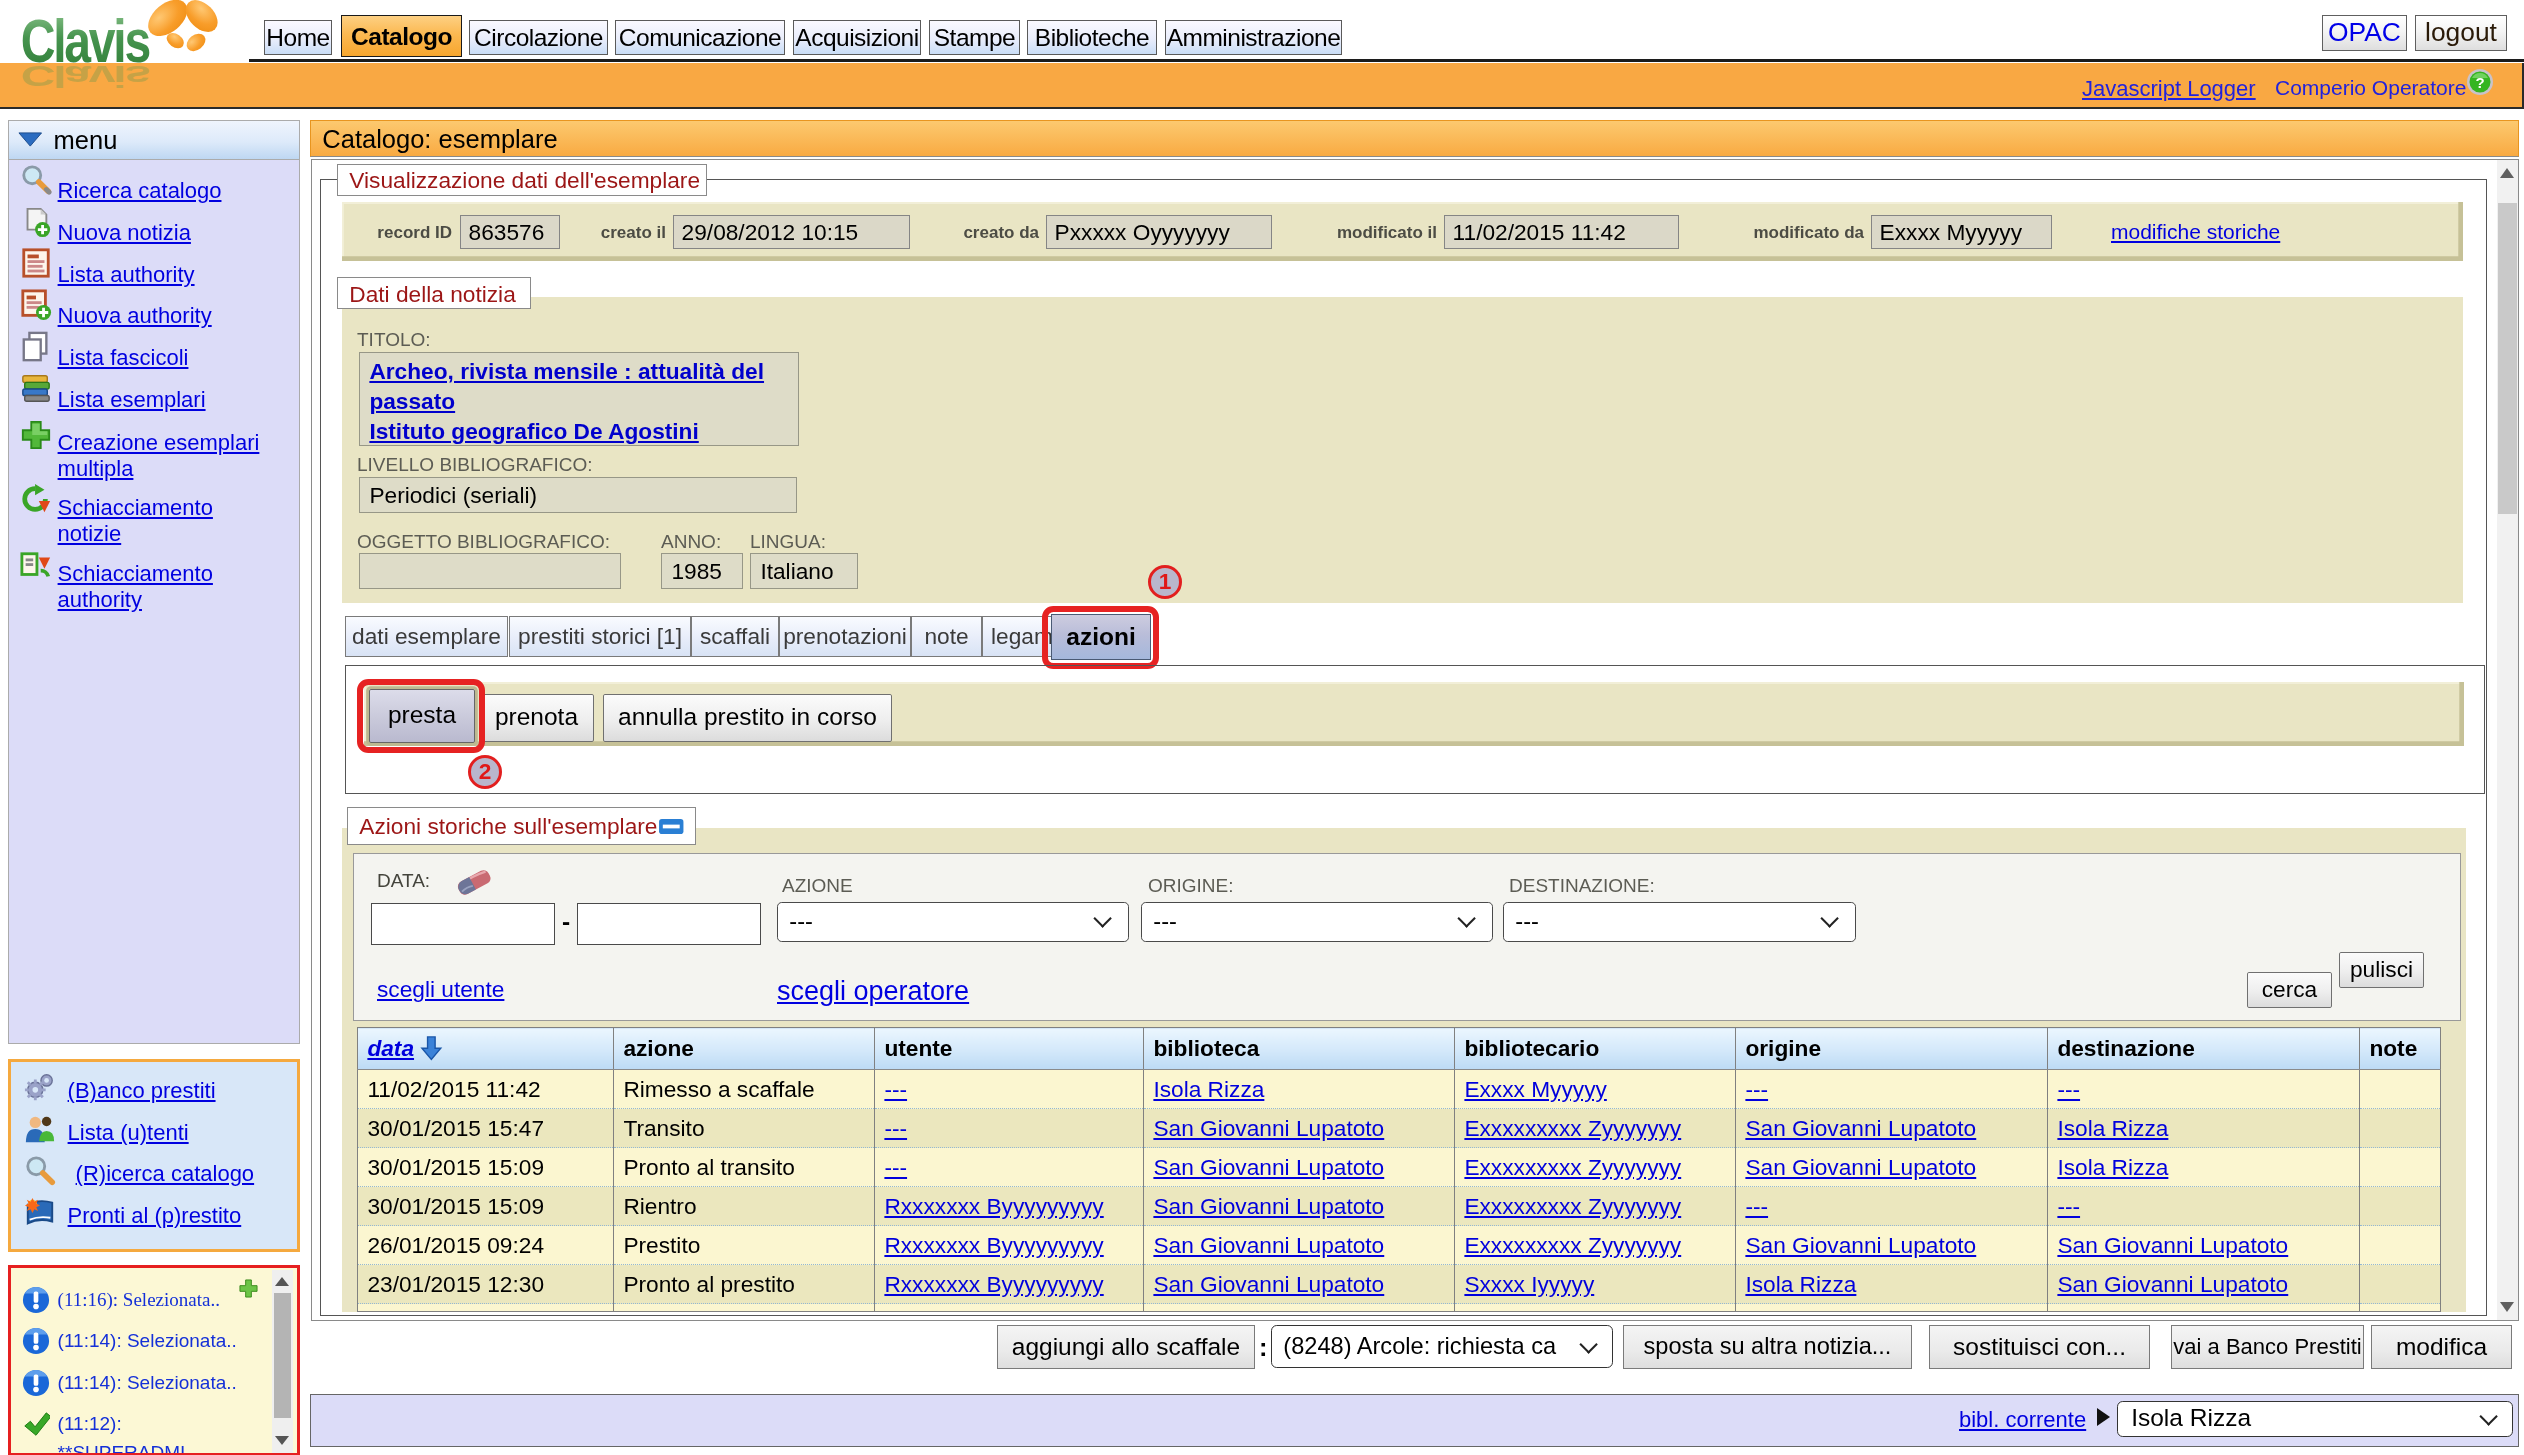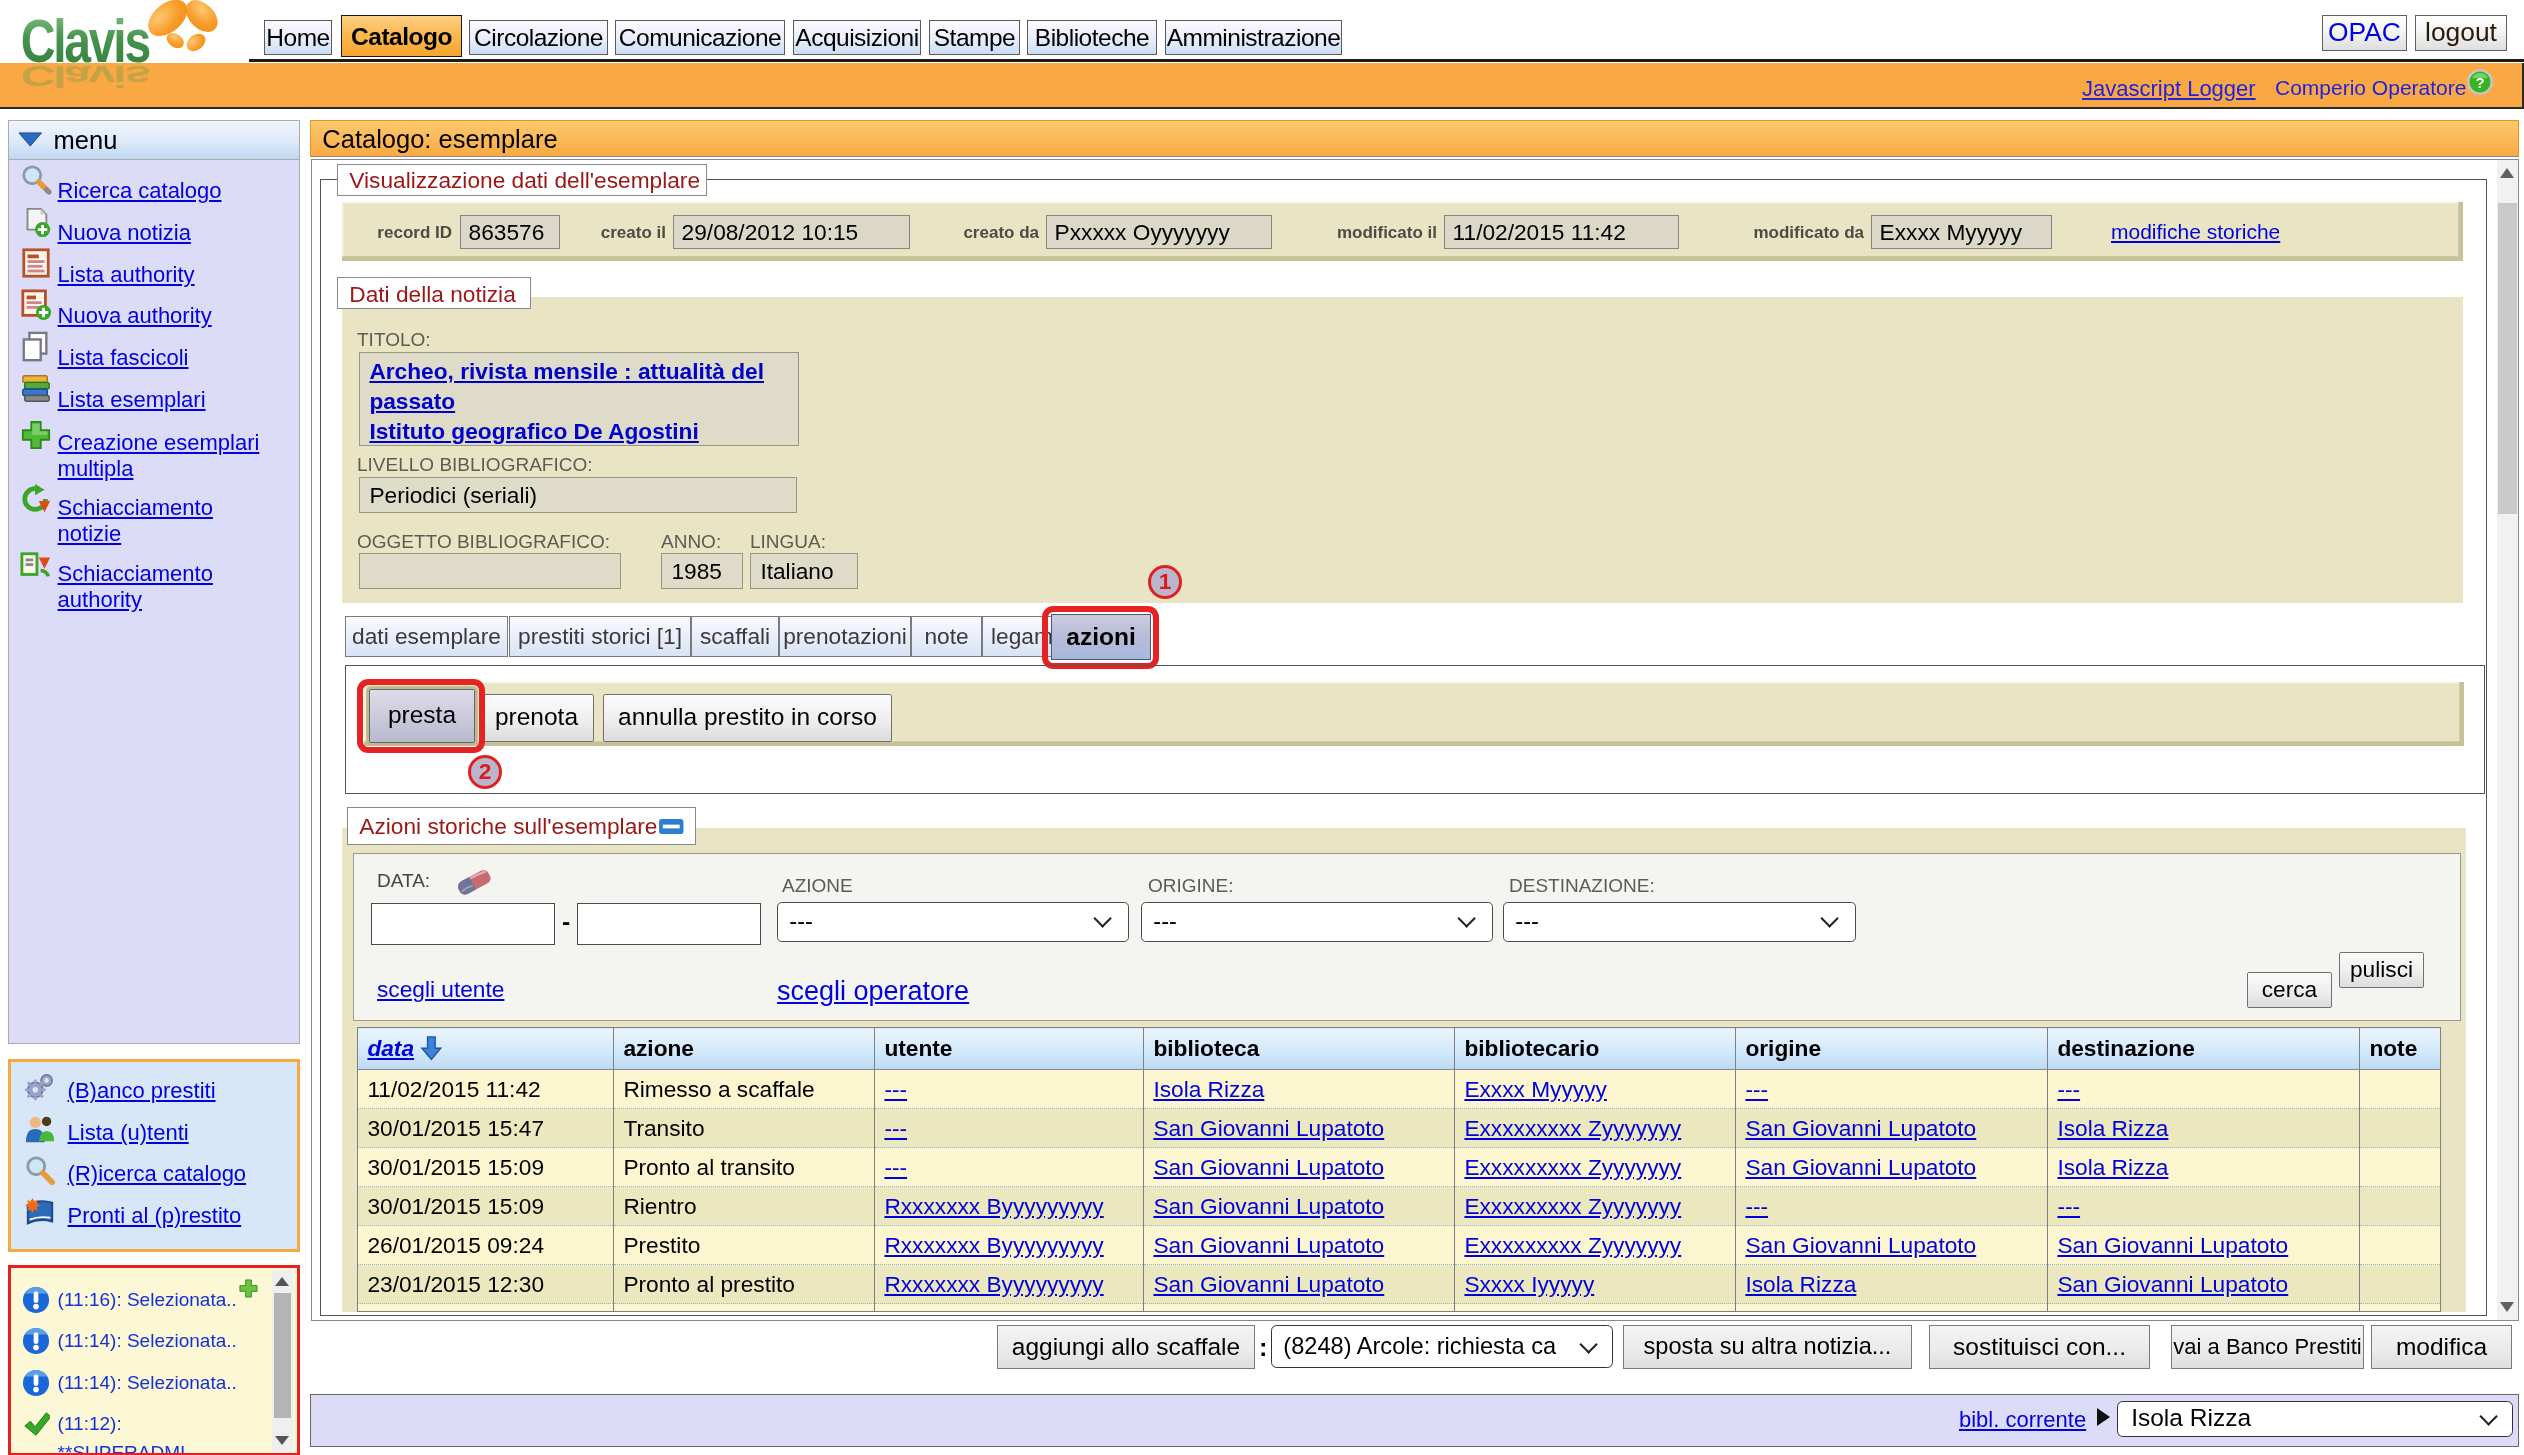--- a/index.html
+++ b/index.html
@@ -209,38 +209,38 @@
         <circle cx="12" cy="9" r="6" fill="#f0b880"></circle>
         <path d="M2 30 q0-14 10-14 q10 0 10 14 z" fill="#2a6ab8"></path>
         <circle cx="24" cy="8" r="5" fill="#503818"></circle>
         <path d="M16 29 q1-11 8-11 q8 0 8 11 z" fill="#48b838"></path>
       </svg>
     <a class="bitem" style="top:58px;">Lista (u)tenti</a>
     <svg class="bicon" style="top:93px;" viewBox="0 0 34 34">
         <circle cx="13" cy="12" r="9" fill="#cde8f4" stroke="#8a9aa8" stroke-width="3"></circle>
         <path d="M20 19 L30 29" stroke="#e89b3c" stroke-width="6" stroke-linecap="round"></path>
       </svg>
-    <a class="bitem" style="top:99px;">(R)icerca catalogo</a>
+    <a class="bitem" style="top:99px;margin-left:8px;">(R)icerca catalogo</a>
     <svg class="bicon" style="top:135px;" viewBox="0 0 34 34">
         <path d="M4 8 q12-6 26-2 v20 q-14-4-26 2 z" fill="#2a6ab8" stroke="#1a4a88" stroke-width="2"></path>
         <path d="M6 24 q10-4 22-2" stroke="#fff" stroke-width="2" fill="none"></path>
         <circle cx="9" cy="8" r="5" fill="#f8c838"></circle>
         <path d="M9 1 l2 4 4-2 -2 4 4 2 -4 2 2 4 -4-2 -2 4 -2-4 -4 2 2-4 -4-2 4-2 -2-4 4 2 z" fill="#f86818"></path>
       </svg>
     <a class="bitem" style="top:141px;">Pronti al (p)restito</a>
   </div>
 
   <div id="redbox">
     <svg class="ricon" style="top:18px;" viewBox="0 0 30 30">
         <circle cx="15" cy="15" r="14" fill="#1a68d8"></circle>
         <path d="M15 1 a14 14 0 0 1 12 7 l-24 0 a14 14 0 0 1 12-7" fill="#6aa8f0" opacity="0.85"></path>
         <rect x="12.5" y="6" width="5" height="12" rx="2" fill="#fff"></rect>
         <circle cx="15" cy="22" r="3" fill="#fff"></circle>
       </svg>
-    <div class="ritem" style="top:21px;">(11:16): Selezionata..</div>
+    <div class="ritem" style="top:21px;font-family:Liberation Serif, serif;">(11:16): Selezionata..</div>
     <svg class="abs" style="left:228px; top:11.3px;" width="19" height="19" viewBox="0 0 20 20">
         <path d="M7 1 h6 v6 h6 v6 h-6 v6 h-6 v-6 h-6 v-6 h6 z" fill="#6cc446" stroke="#3a8a1a" stroke-width="1"></path>
       </svg>
     <svg class="ricon" style="top:59px;" viewBox="0 0 30 30">
         <circle cx="15" cy="15" r="14" fill="#1a68d8"></circle>
         <path d="M15 1 a14 14 0 0 1 12 7 l-24 0 a14 14 0 0 1 12-7" fill="#6aa8f0" opacity="0.85"></path>
         <rect x="12.5" y="6" width="5" height="12" rx="2" fill="#fff"></rect>
         <circle cx="15" cy="22" r="3" fill="#fff"></circle>
       </svg>
     <div class="ritem" style="top:62px;">(11:14): Selezionata..</div>

